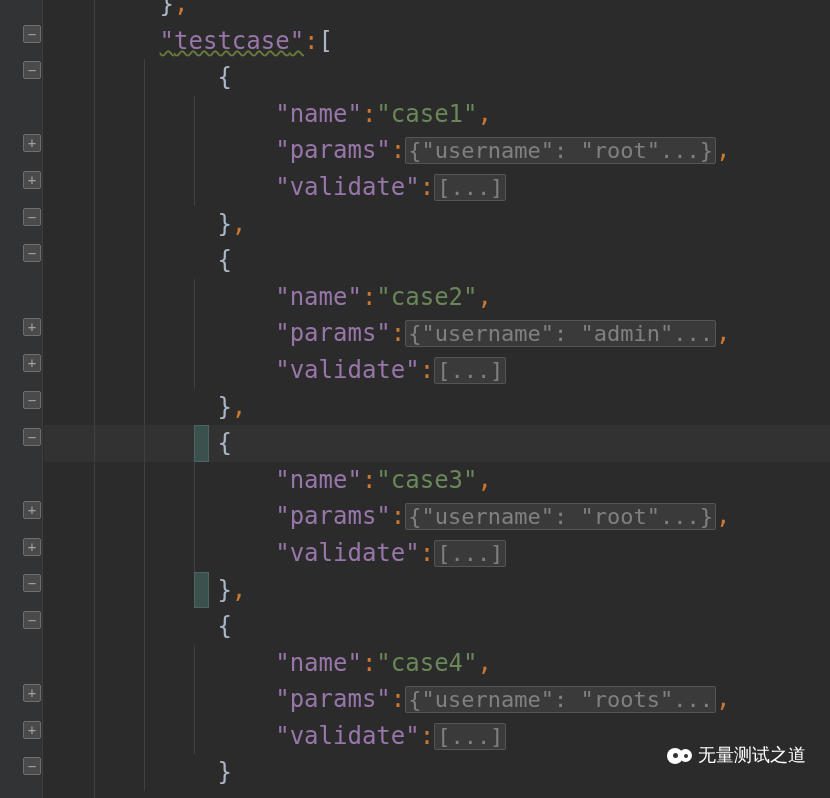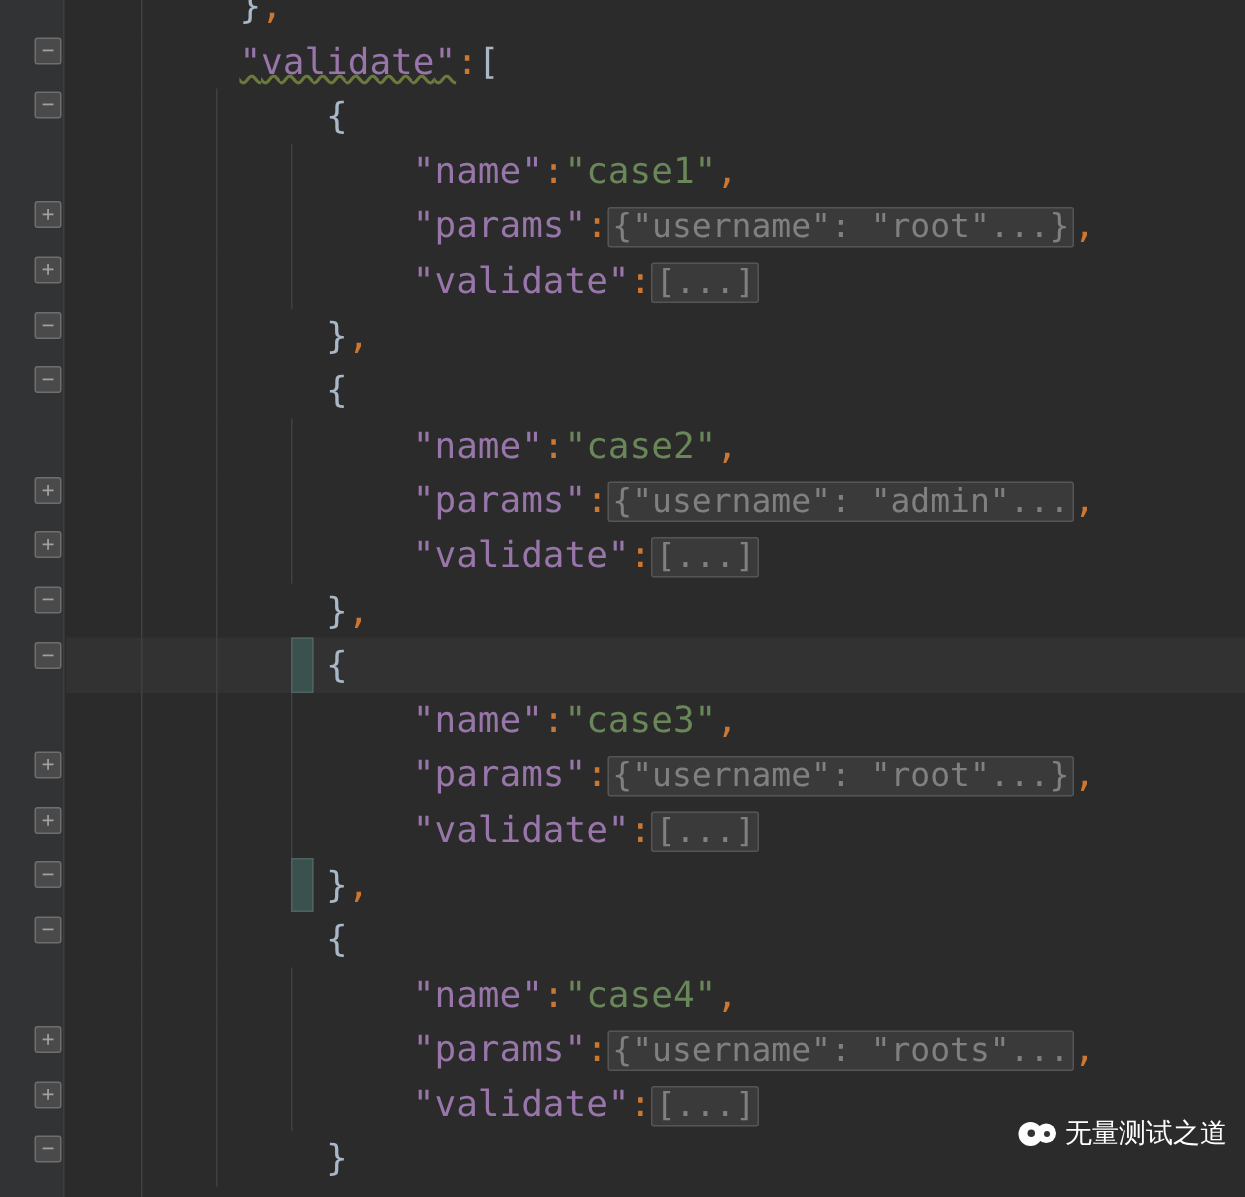--- a/index.html
+++ b/index.html
@@ -85,21 +85,21 @@
     padding: 0 2px;
     border-radius: 2px;
     font-size: 22px;
   }
   .warn-underline {
     text-decoration: underline wavy #6a7a3a;
     text-decoration-thickness: 1.5px;
   }
   .watermark {
     position: absolute;
-    right: 12px;
+    right: 24px;
     bottom: 24px;
     color: #ffffff;
     display: flex;
     align-items: center;
     gap: 6px;
     font-family: "PingFang SC", "Microsoft YaHei", sans-serif;
     font-size: 18px;
     z-index: 5;
   }
   .wm-icons {
@@ -113,21 +113,21 @@
   }
   .wm-dot { width: 5px; height: 5px; border-radius: 50%; background: #333; }
 </style>
 </head>
 <body>
 
 <div class="editor">
   <div class="gutter"></div>
   <div class="code" id="code-area" style="padding-top: 0px; margin-top: -14px;">
       <div class="line"><div class="indent-guide" style="left: 50px;"></div><span class="txt"><span>        </span><span class="bracket">}</span><span class="punc">,</span></span></div>
-      <div class="line"><div class="indent-guide" style="left: 50px;"></div><span class="txt"><span>        </span><span class="key warn-underline">"</span><span class="key warn-underline">validate</span><span class="key warn-underline">"</span><span class="punc">:</span><span class="bracket">[</span></span></div>
+      <div class="line"><div class="indent-guide" style="left: 50px;"></div><span class="txt"><span>        </span><span class="key warn-underline">"</span><span class="key warn-underline">testcase</span><span class="key warn-underline">"</span><span class="punc">:</span><span class="bracket">[</span></span></div>
       <div class="line"><div class="indent-guide" style="left: 50px;"></div><div class="indent-guide" style="left: 100px;"></div><span class="txt"><span>            </span><span class="bracket">{</span></span></div>
       <div class="line"><div class="indent-guide" style="left: 50px;"></div><div class="indent-guide" style="left: 100px;"></div><div class="indent-guide" style="left: 150px;"></div><span class="txt"><span>                </span><span class="key">"name"</span><span class="punc">:</span><span class="str">"case1"</span><span class="punc">,</span></span></div>
       <div class="line"><div class="indent-guide" style="left: 50px;"></div><div class="indent-guide" style="left: 100px;"></div><div class="indent-guide" style="left: 150px;"></div><span class="txt"><span>                </span><span class="key">"params"</span><span class="punc">:</span><span class="folded">{"username": "root"...}</span><span class="punc">,</span></span></div>
       <div class="line"><div class="indent-guide" style="left: 50px;"></div><div class="indent-guide" style="left: 100px;"></div><div class="indent-guide" style="left: 150px;"></div><span class="txt"><span>                </span><span class="key">"validate"</span><span class="punc">:</span><span class="folded">[...]</span></span></div>
       <div class="line"><div class="indent-guide" style="left: 50px;"></div><div class="indent-guide" style="left: 100px;"></div><span class="txt"><span>            </span><span class="bracket">}</span><span class="punc">,</span></span></div>
       <div class="line"><div class="indent-guide" style="left: 50px;"></div><div class="indent-guide" style="left: 100px;"></div><span class="txt"><span>            </span><span class="bracket">{</span></span></div>
       <div class="line"><div class="indent-guide" style="left: 50px;"></div><div class="indent-guide" style="left: 100px;"></div><div class="indent-guide" style="left: 150px;"></div><span class="txt"><span>                </span><span class="key">"name"</span><span class="punc">:</span><span class="str">"case2"</span><span class="punc">,</span></span></div>
       <div class="line"><div class="indent-guide" style="left: 50px;"></div><div class="indent-guide" style="left: 100px;"></div><div class="indent-guide" style="left: 150px;"></div><span class="txt"><span>                </span><span class="key">"params"</span><span class="punc">:</span><span class="folded">{"username": "admin"...</span><span class="punc">,</span></span></div>
       <div class="line"><div class="indent-guide" style="left: 50px;"></div><div class="indent-guide" style="left: 100px;"></div><div class="indent-guide" style="left: 150px;"></div><span class="txt"><span>                </span><span class="key">"validate"</span><span class="punc">:</span><span class="folded">[...]</span></span></div>
       <div class="line"><div class="indent-guide" style="left: 50px;"></div><div class="indent-guide" style="left: 100px;"></div><span class="txt"><span>            </span><span class="bracket">}</span><span class="punc">,</span></span></div>

